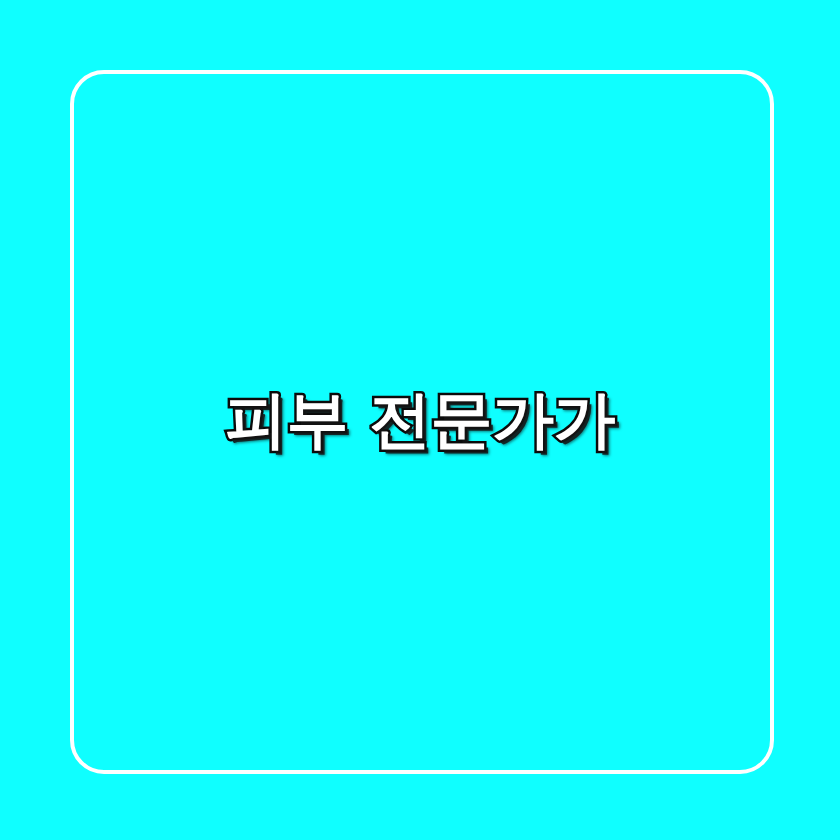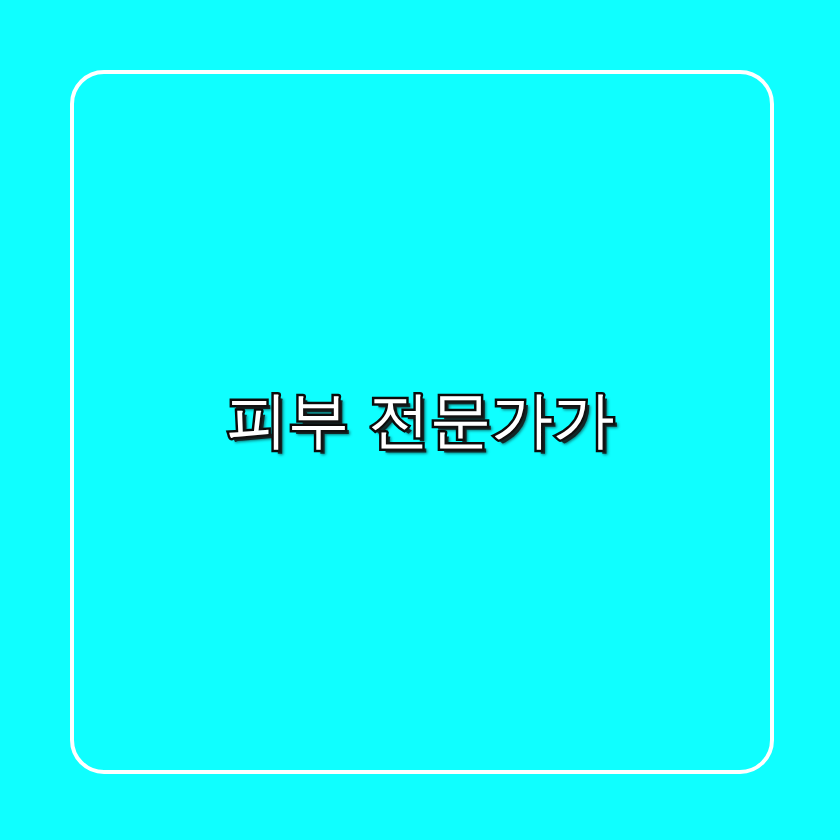--- a/index.html
+++ b/index.html
@@ -46,21 +46,21 @@
     justify-content: center;
     box-sizing: border-box;
     padding: 0 74px;
   }
 
   .headline-line {
     display: block;
     width: 100%;
     text-align: center;
     font-family: "DejaVu Sans", "Liberation Sans", sans-serif;
-    font-weight: 400;
+    font-weight: 700;
     font-size: 62px;
     line-height: 74px;
     letter-spacing: -0.5px;
     color: #FFFFFF;
     white-space: nowrap;
     -webkit-text-stroke: 5px #0B0B0B;
     paint-order: stroke fill;
     text-shadow:
       4px 4px 0 rgba(20,20,20,0.85),
       5px 5px 3px rgba(10,10,10,0.55);

